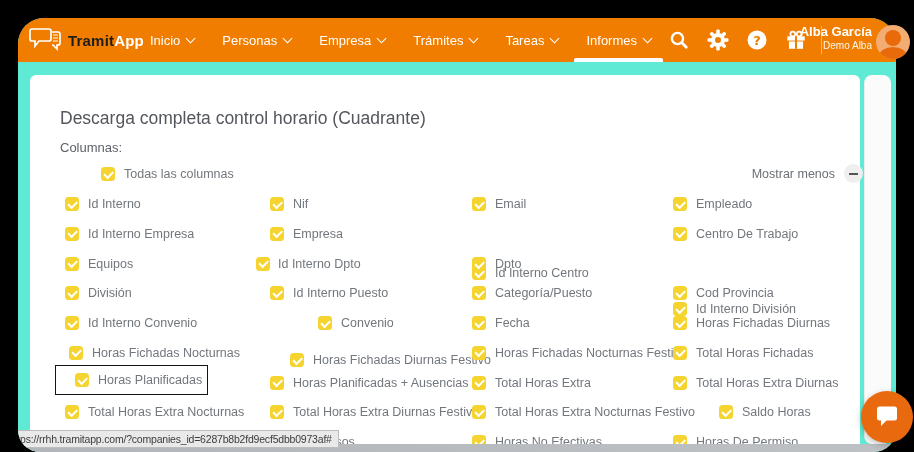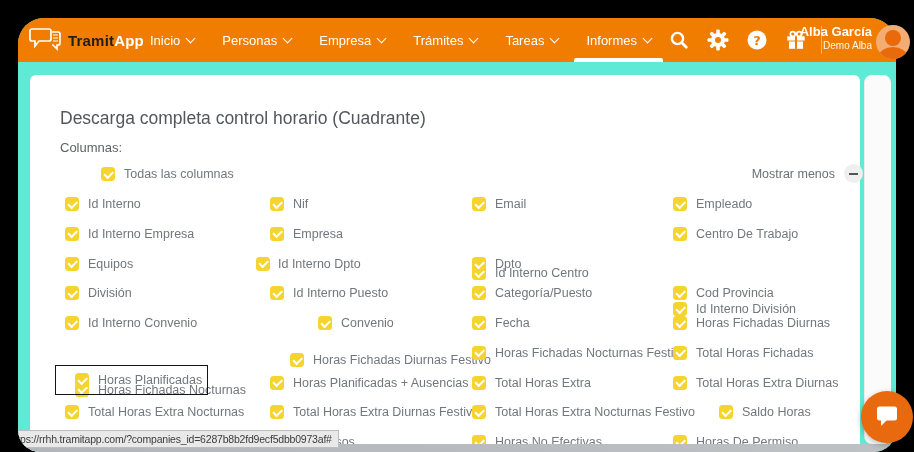--- a/index.html
+++ b/index.html
@@ -247,21 +247,21 @@
         <span class="cb-label">Convenio</span>
       </div>
       <div class="cb-item" style="left: 407px; top: 149px;">
         <span class="checkbox"></span>
         <span class="cb-label">Fecha</span>
       </div>
       <div class="cb-item" style="left: 608px; top: 149px;">
         <span class="checkbox"></span>
         <span class="cb-label">Horas Fichadas Diurnas</span>
       </div>
-      <div class="cb-item" style="left: 10px; top: 178.75px; margin-top: 37px;">
+      <div class="cb-item" style="left: 4px; top: 178.75px;">
         <span class="checkbox"></span>
         <span class="cb-label">Horas Fichadas Nocturnas</span>
       </div>
       <div class="cb-item" style="left: 205px; top: 186px; padding-left: 20px;">
         <span class="checkbox"></span>
         <span class="cb-label">Horas Fichadas Diurnas Festivo</span>
       </div>
       <div class="cb-item" style="left: 407px; top: 178.75px;">
         <span class="checkbox"></span>
         <span class="cb-label">Horas Fichadas Nocturnas Festivo</span>

